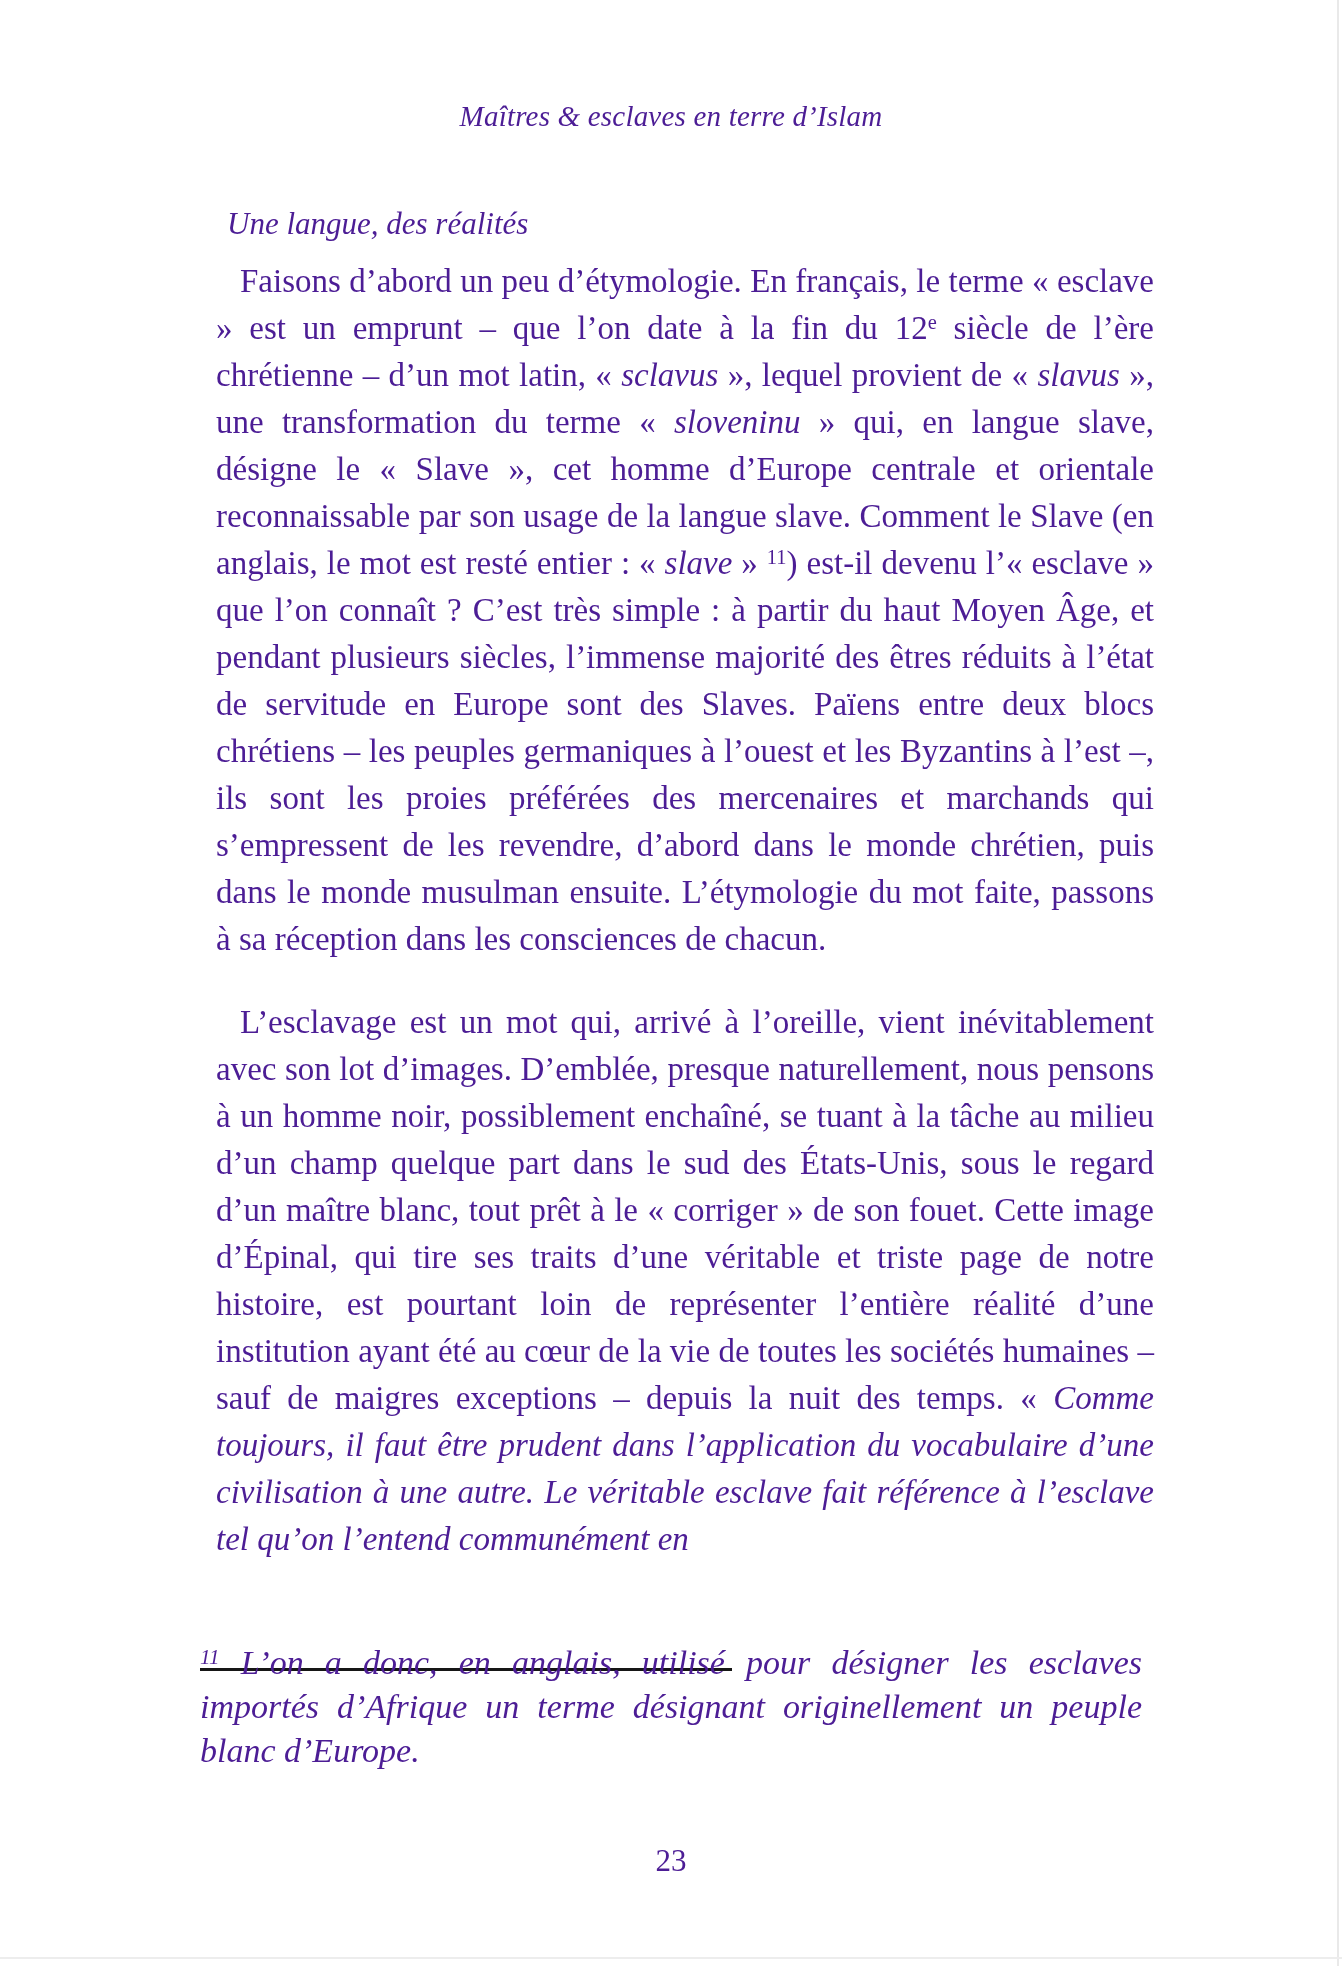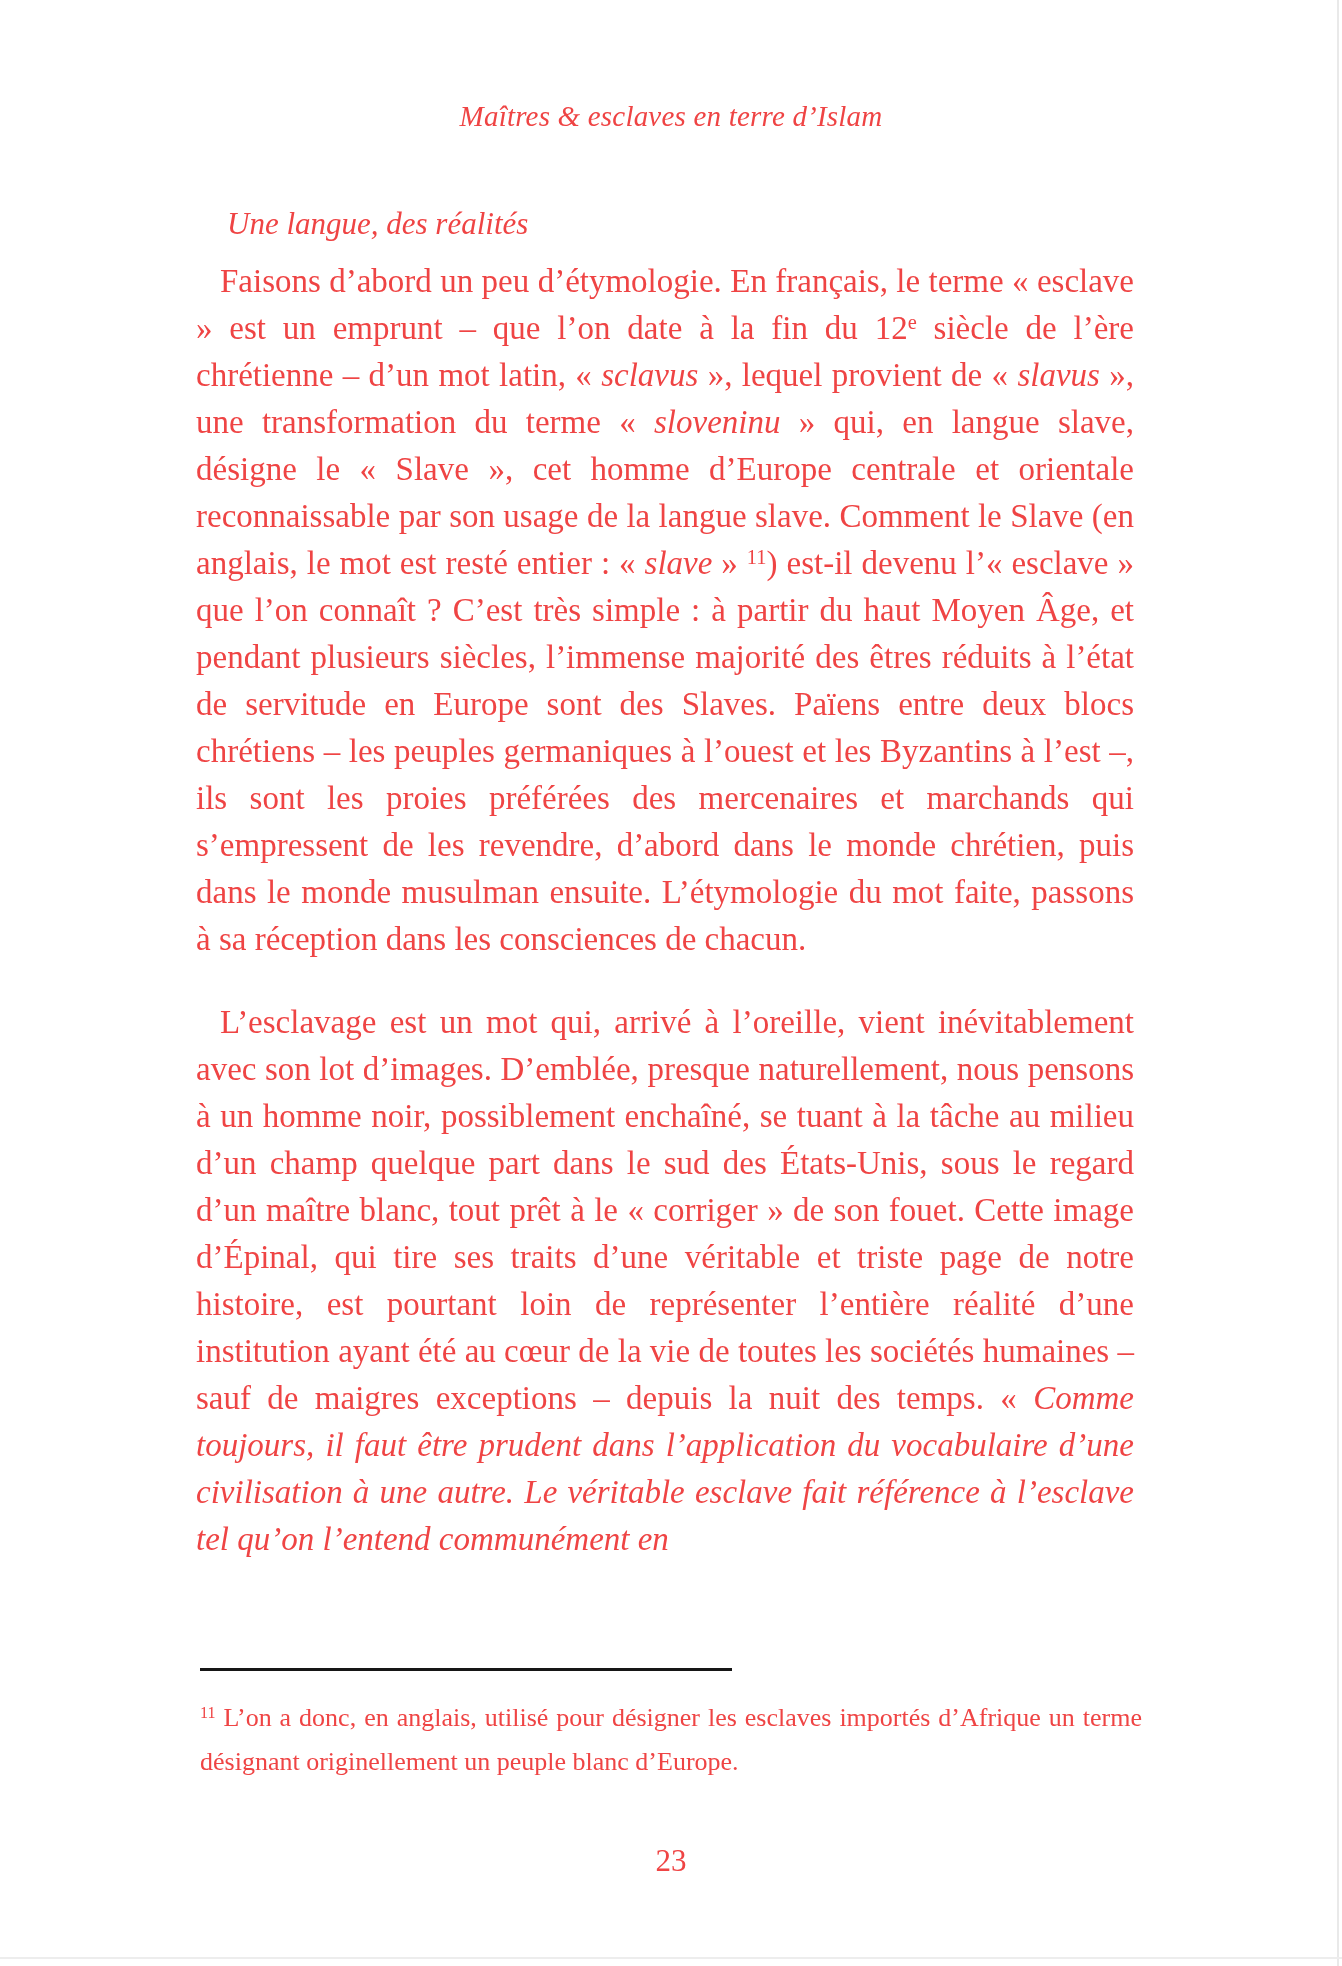--- a/index.html
+++ b/index.html
@@ -1,21 +1,21 @@
 <!DOCTYPE html>
 <html lang="fr"><head>
 <meta charset="utf-8">
 <style>
   html,body{margin:0;padding:0;background:#ffffff;}
   .page{
     position:relative;
     width:1342px;
     height:1966px;
     background:#ffffff;
-    color:#ef4444;
+    color:#4c1d95;
     font-family:"Liberation Serif", serif;
     overflow:hidden;
   }
   .edge-right{
     position:absolute; top:0; right:3px; width:2px; height:100%;
     background:#e9e9e9;
   }
   .edge-bottom{
     position:absolute; left:0; bottom:7px; width:100%; height:2px;
     background:#ededed;
@@ -26,21 +26,21 @@
     font-style:italic;
     font-size:29px;
     letter-spacing:0.2px;
   }
   .section-heading{
     position:absolute; top:206px; left:227px;
     font-style:italic;
     font-size:31px;
   }
   .body-copy{
-    position:absolute; top:258px; left:196px; width:938px;
+    position:absolute; top:258px; left:216px; width:938px;
     font-size:33px;
     line-height:47px;
     text-align:justify;
   }
   .body-para{
     margin:0;
     text-indent:24px;
   }
   .body-para + .body-para{
     margin-top:36px;
@@ -51,22 +51,23 @@
     position:relative;
     top:-0.48em;
     line-height:0;
   }
   .footnote-rule{
     position:absolute; top:1668px; left:200px;
     width:532px; height:3px;
     background:#161616;
   }
   .footnote{
-    position:absolute; top:1696px; left:200px; width:942px;
-    font-size:26px;
+    position:absolute; top:1641px; left:200px; width:942px;
+    font-style:italic;
+    font-size:34px;
     line-height:44px;
     text-align:justify;
   }
   .page-number{
     position:absolute; top:1843px; left:0; width:100%;
     text-align:center;
     font-size:31px;
   }
 </style>
 </head>

